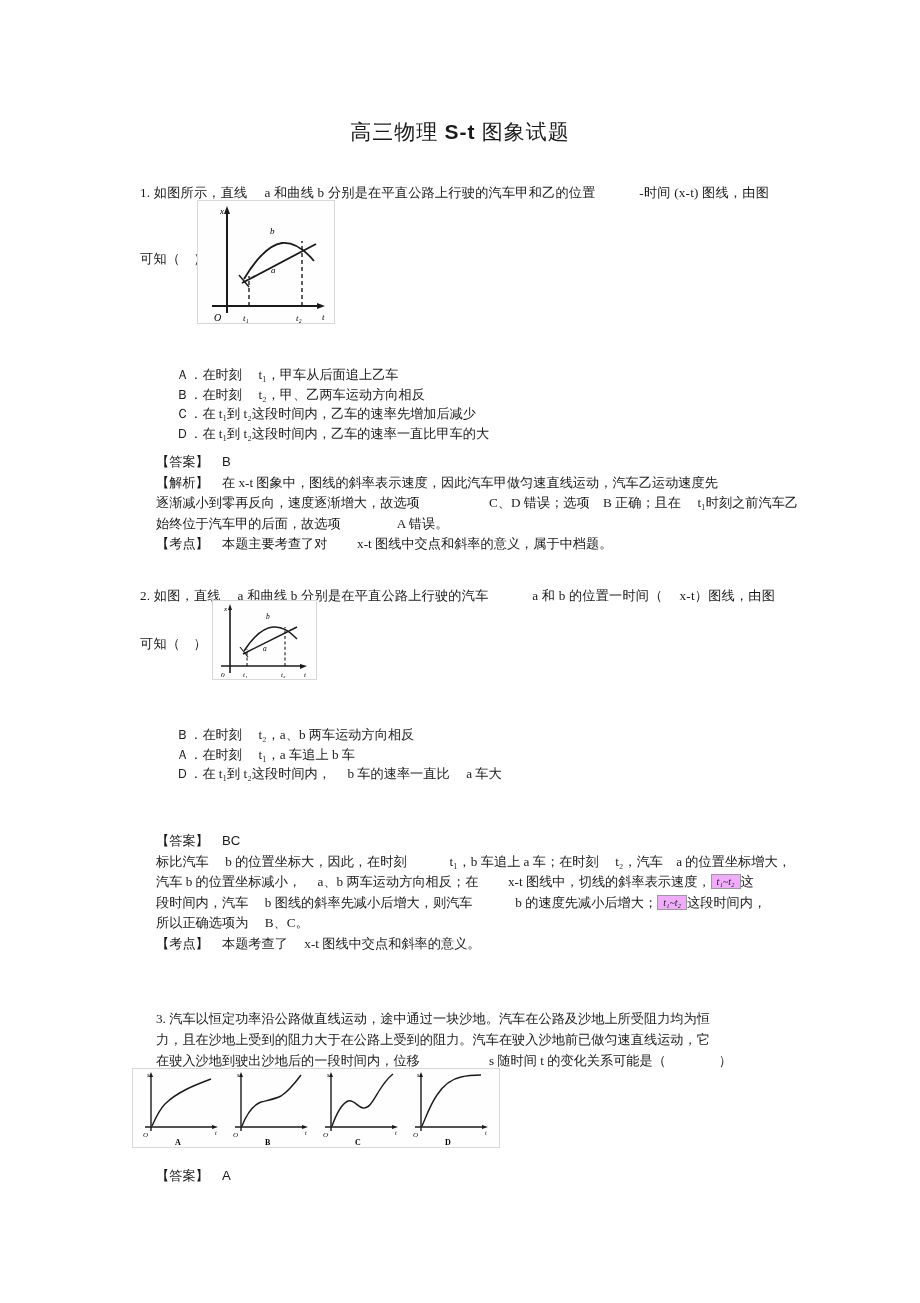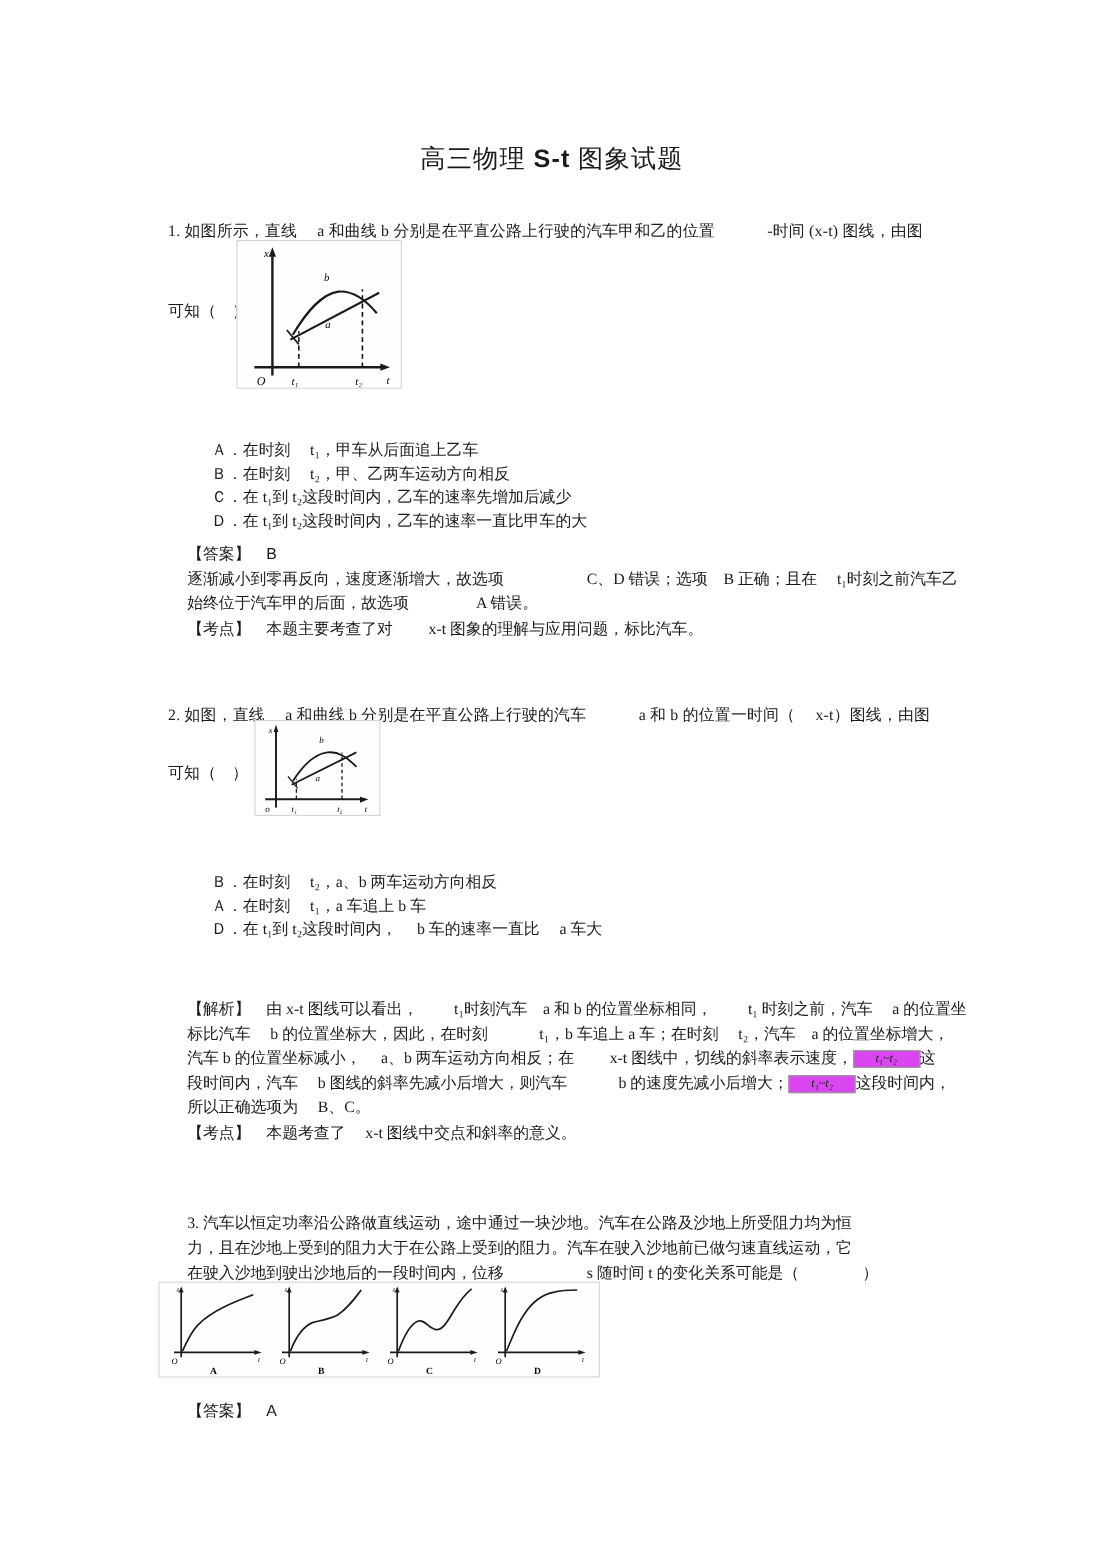--- a/index.html
+++ b/index.html
@@ -67,27 +67,27 @@
   .ana div { white-space: pre-wrap; }
   .fig-box {
     position: absolute;
     border: 1px solid #d8d8d8;
     background: #fefefe;
     box-sizing: border-box;
   }
   .fbox {
     display: inline-block;
     border: 1px solid #9a9a9a;
-    padding: 0px 18px;
+    padding: 0px 5px;
     font-size: 10px;
     font-family: "Liberation Serif", "DejaVu Serif", serif;
     font-style: italic;
     vertical-align: 1px;
     line-height: 13px;
-    background: #d946ef;
+    background: #f0abfc;
   }
 </style>
 </head>
 <body>
 
 <div class="page">
 
   <div class="doc-title">
     <span>高三物理</span>
     <span class="latin">S-t</span>
@@ -132,23 +132,24 @@
 
   <div class="opts" style="top:343px;">
     <div>Ａ．在时刻　 t₁，甲车从后面追上乙车</div>
     <div>Ｂ．在时刻　 t₂，甲、乙两车运动方向相反</div>
     <div>Ｃ．在 t₁到 t₂这段时间内，乙车的速率先增加后减少</div>
     <div>Ｄ．在 t₁到 t₂这段时间内，乙车的速率一直比甲车的大</div>
   </div>
 
   <div class="ana" style="top:452px;">
     <div><span>【答案】</span>　<span class="latin">B</span></div>
+    <div>【解析】　在 x-t 图象中，图线的斜率表示速度，因此汽车甲做匀速直线运动，汽车乙运动速度先</div>
     <div>逐渐减小到零再反向，速度逐渐增大，故选项　　　　　 C、D 错误；选项　B 正确；且在　 t₁时刻之前汽车乙</div>
     <div>始终位于汽车甲的后面，故选项　　　　 A 错误。</div>
-    <div>【考点】　本题主要考查了对　　 x-t 图象的理解与应用问题，标比汽车。</div>
+    <div>【考点】　本题主要考查了对　　 x-t 图线中交点和斜率的意义，属于中档题。</div>
   </div>
 
   <div class="blk body-text" style="top:586px;">
     <span class="qline">2. 如图，直线　 a 和曲线 b 分别是在平直公路上行驶的汽车　　　 a 和 b 的位置一时间（　 x-t）图线，由图</span>
   </div>
 
   <div class="blk body-text" style="top:634px; left:140px; width:120px;">
     <span class="qline">可知（　）</span>
   </div>
 
@@ -173,21 +174,21 @@
     </svg>
   </div>
 
   <div class="opts" style="top:703px;">
     <div>Ｂ．在时刻　 t₂，a、b 两车运动方向相反</div>
     <div>Ａ．在时刻　 t₁，a 车追上 b 车</div>
     <div>Ｄ．在 t₁到 t₂这段时间内，　 b 车的速率一直比　 a 车大</div>
   </div>
 
   <div class="ana" style="top:831px;">
-    <div>【解析】　由 x-t 图线可以看出，　　 t₁时刻汽车　a 和 b 的位置坐标相同，　　 t₁ 时刻之前，汽车　 a 的位置坐</div>
+    <div><span>【答案】</span>　<span class="latin">BC</span></div>
     <div>标比汽车　 b 的位置坐标大，因此，在时刻　　　 t₁，b 车追上 a 车；在时刻　 t₂，汽车　a 的位置坐标增大，</div>
     <div><span>汽车 b 的位置坐标减小，　 a、b 两车运动方向相反；在　　 x-t 图线中，切线的斜率表示速度，</span><span class="fbox">t₁~t₂</span><span>这</span></div>
     <div><span>段时间内，汽车　 b 图线的斜率先减小后增大，则汽车　　　 b 的速度先减小后增大；</span><span class="fbox">t₁~t₂</span><span>这段时间内，</span></div>
     <div>所以正确选项为　 B、C。</div>
     <div>【考点】　本题考查了　 x-t 图线中交点和斜率的意义。</div>
   </div>
 
   <div class="ana" style="top:1008px; line-height:21px;">
     <div>3. 汽车以恒定功率沿公路做直线运动，途中通过一块沙地。汽车在公路及沙地上所受阻力均为恒</div>
     <div>力，且在沙地上受到的阻力大于在公路上受到的阻力。汽车在驶入沙地前已做匀速直线运动，它</div>

